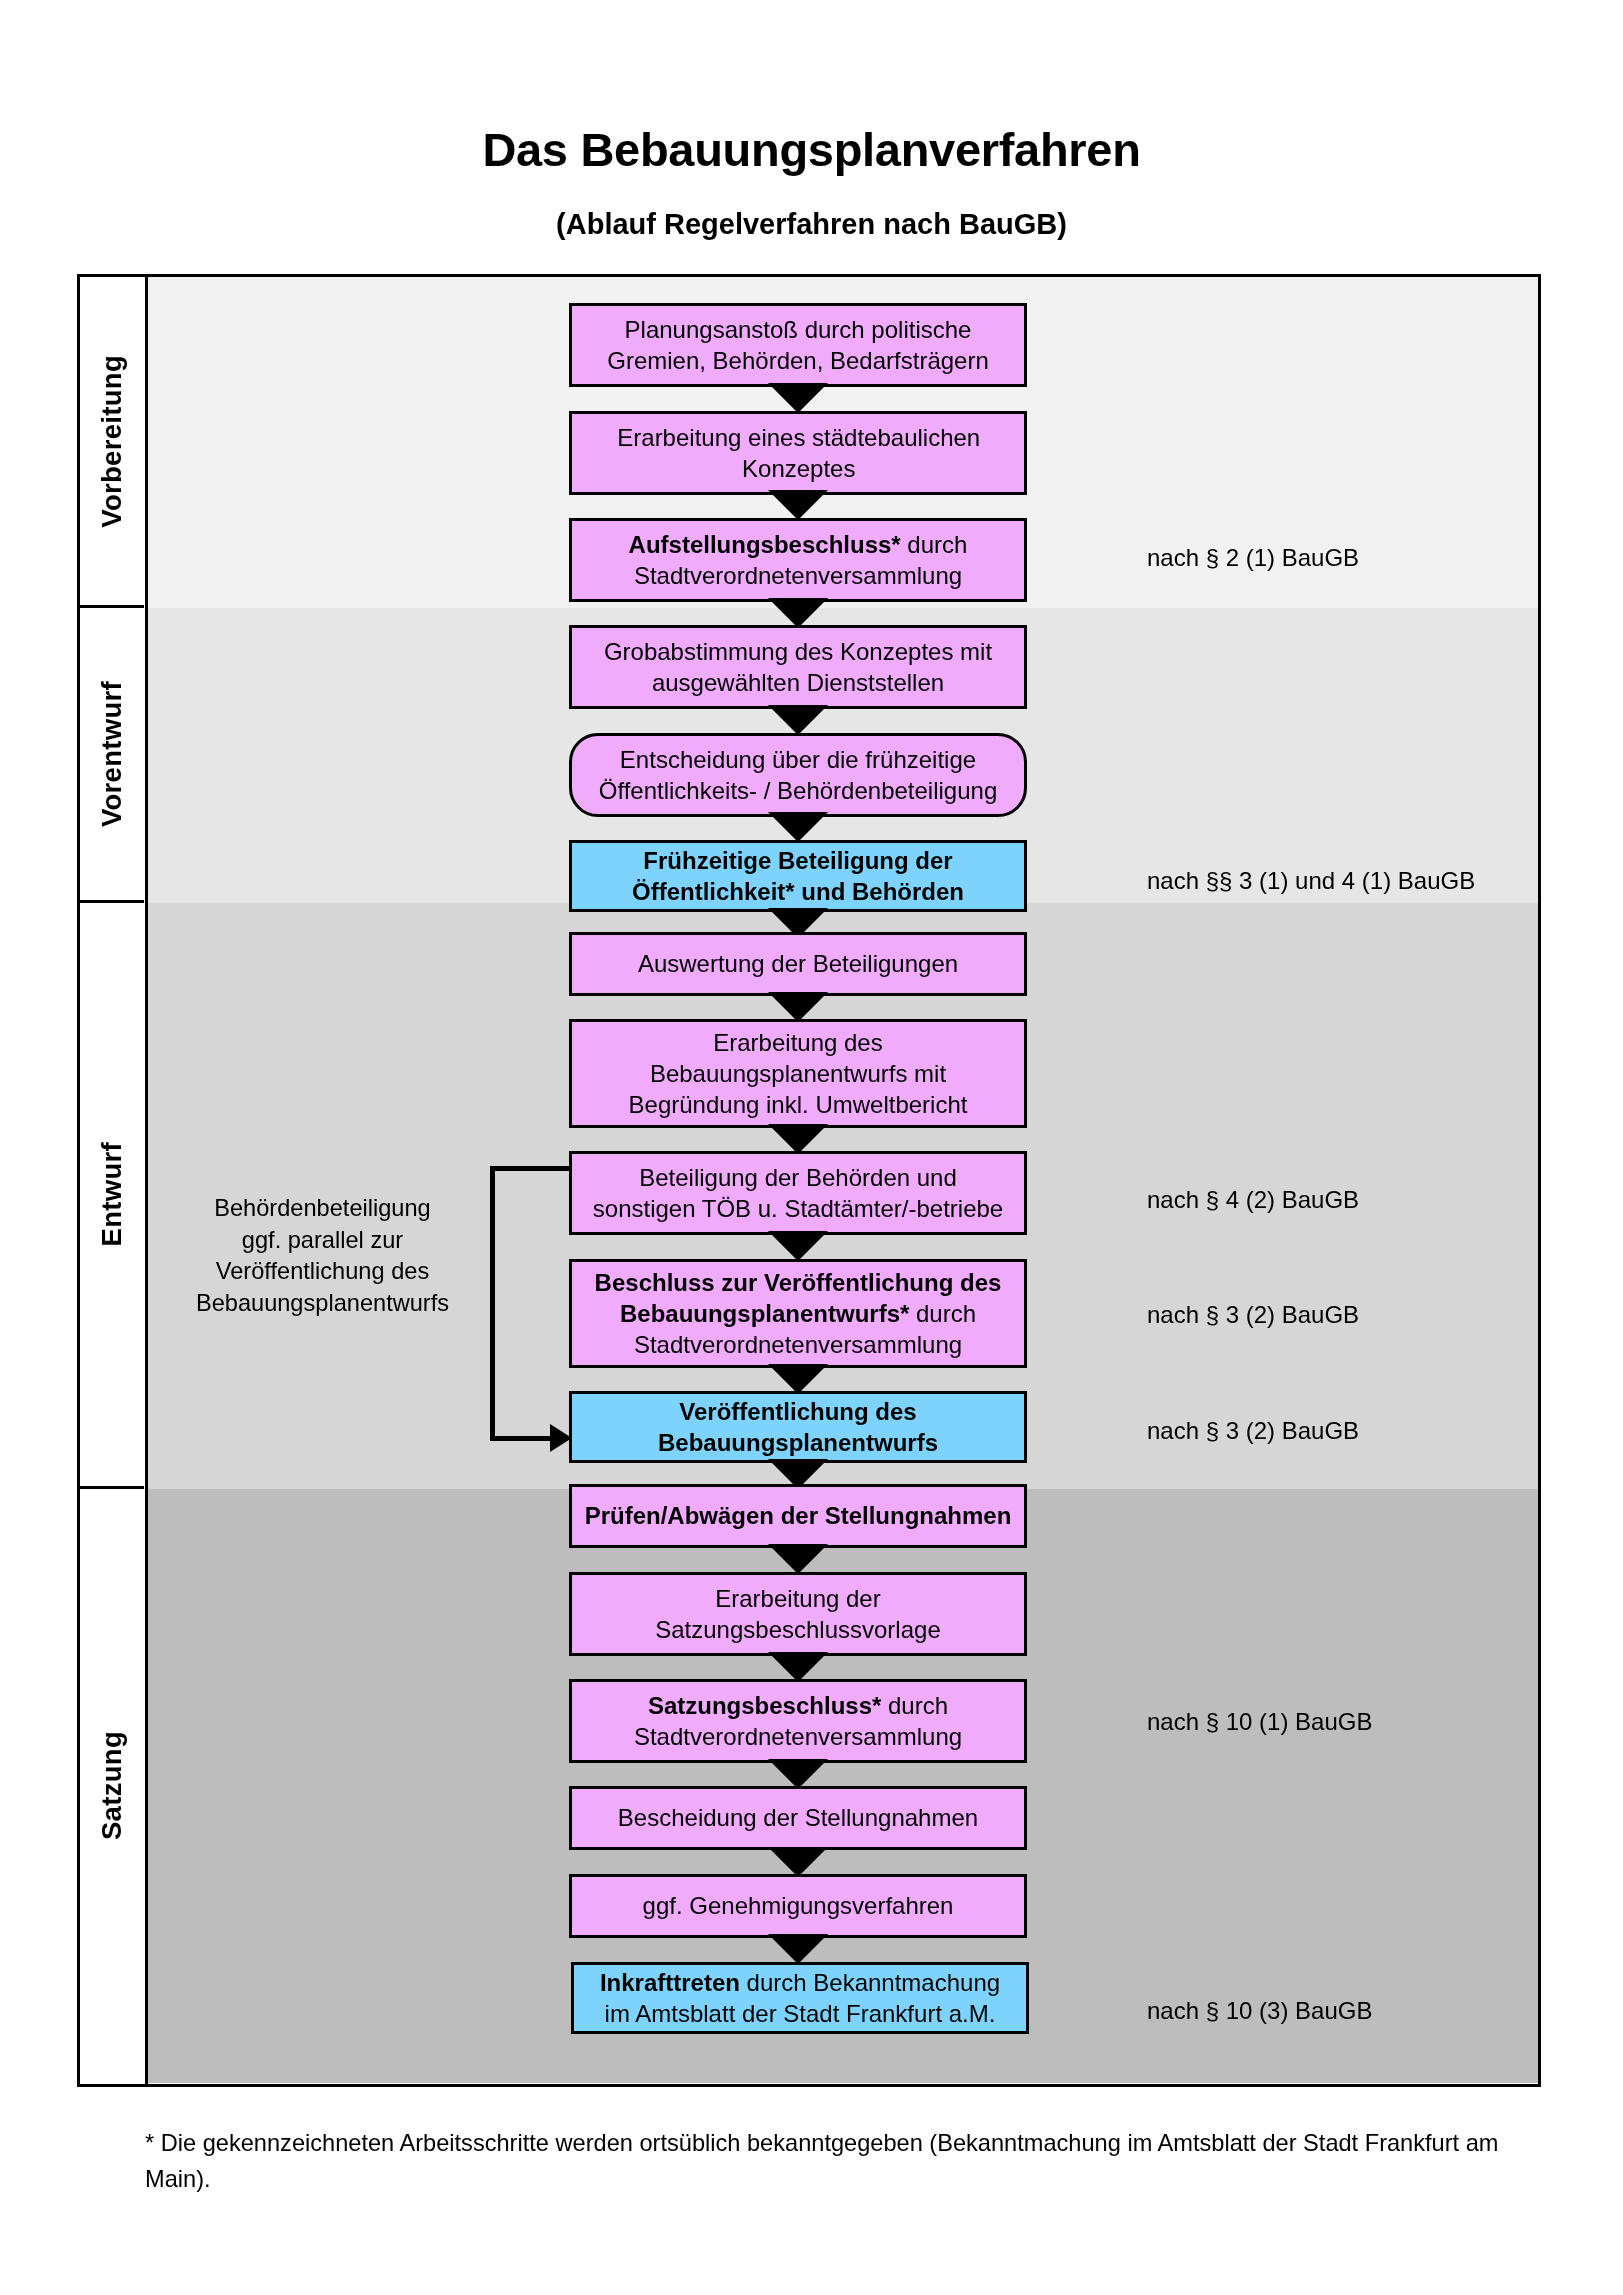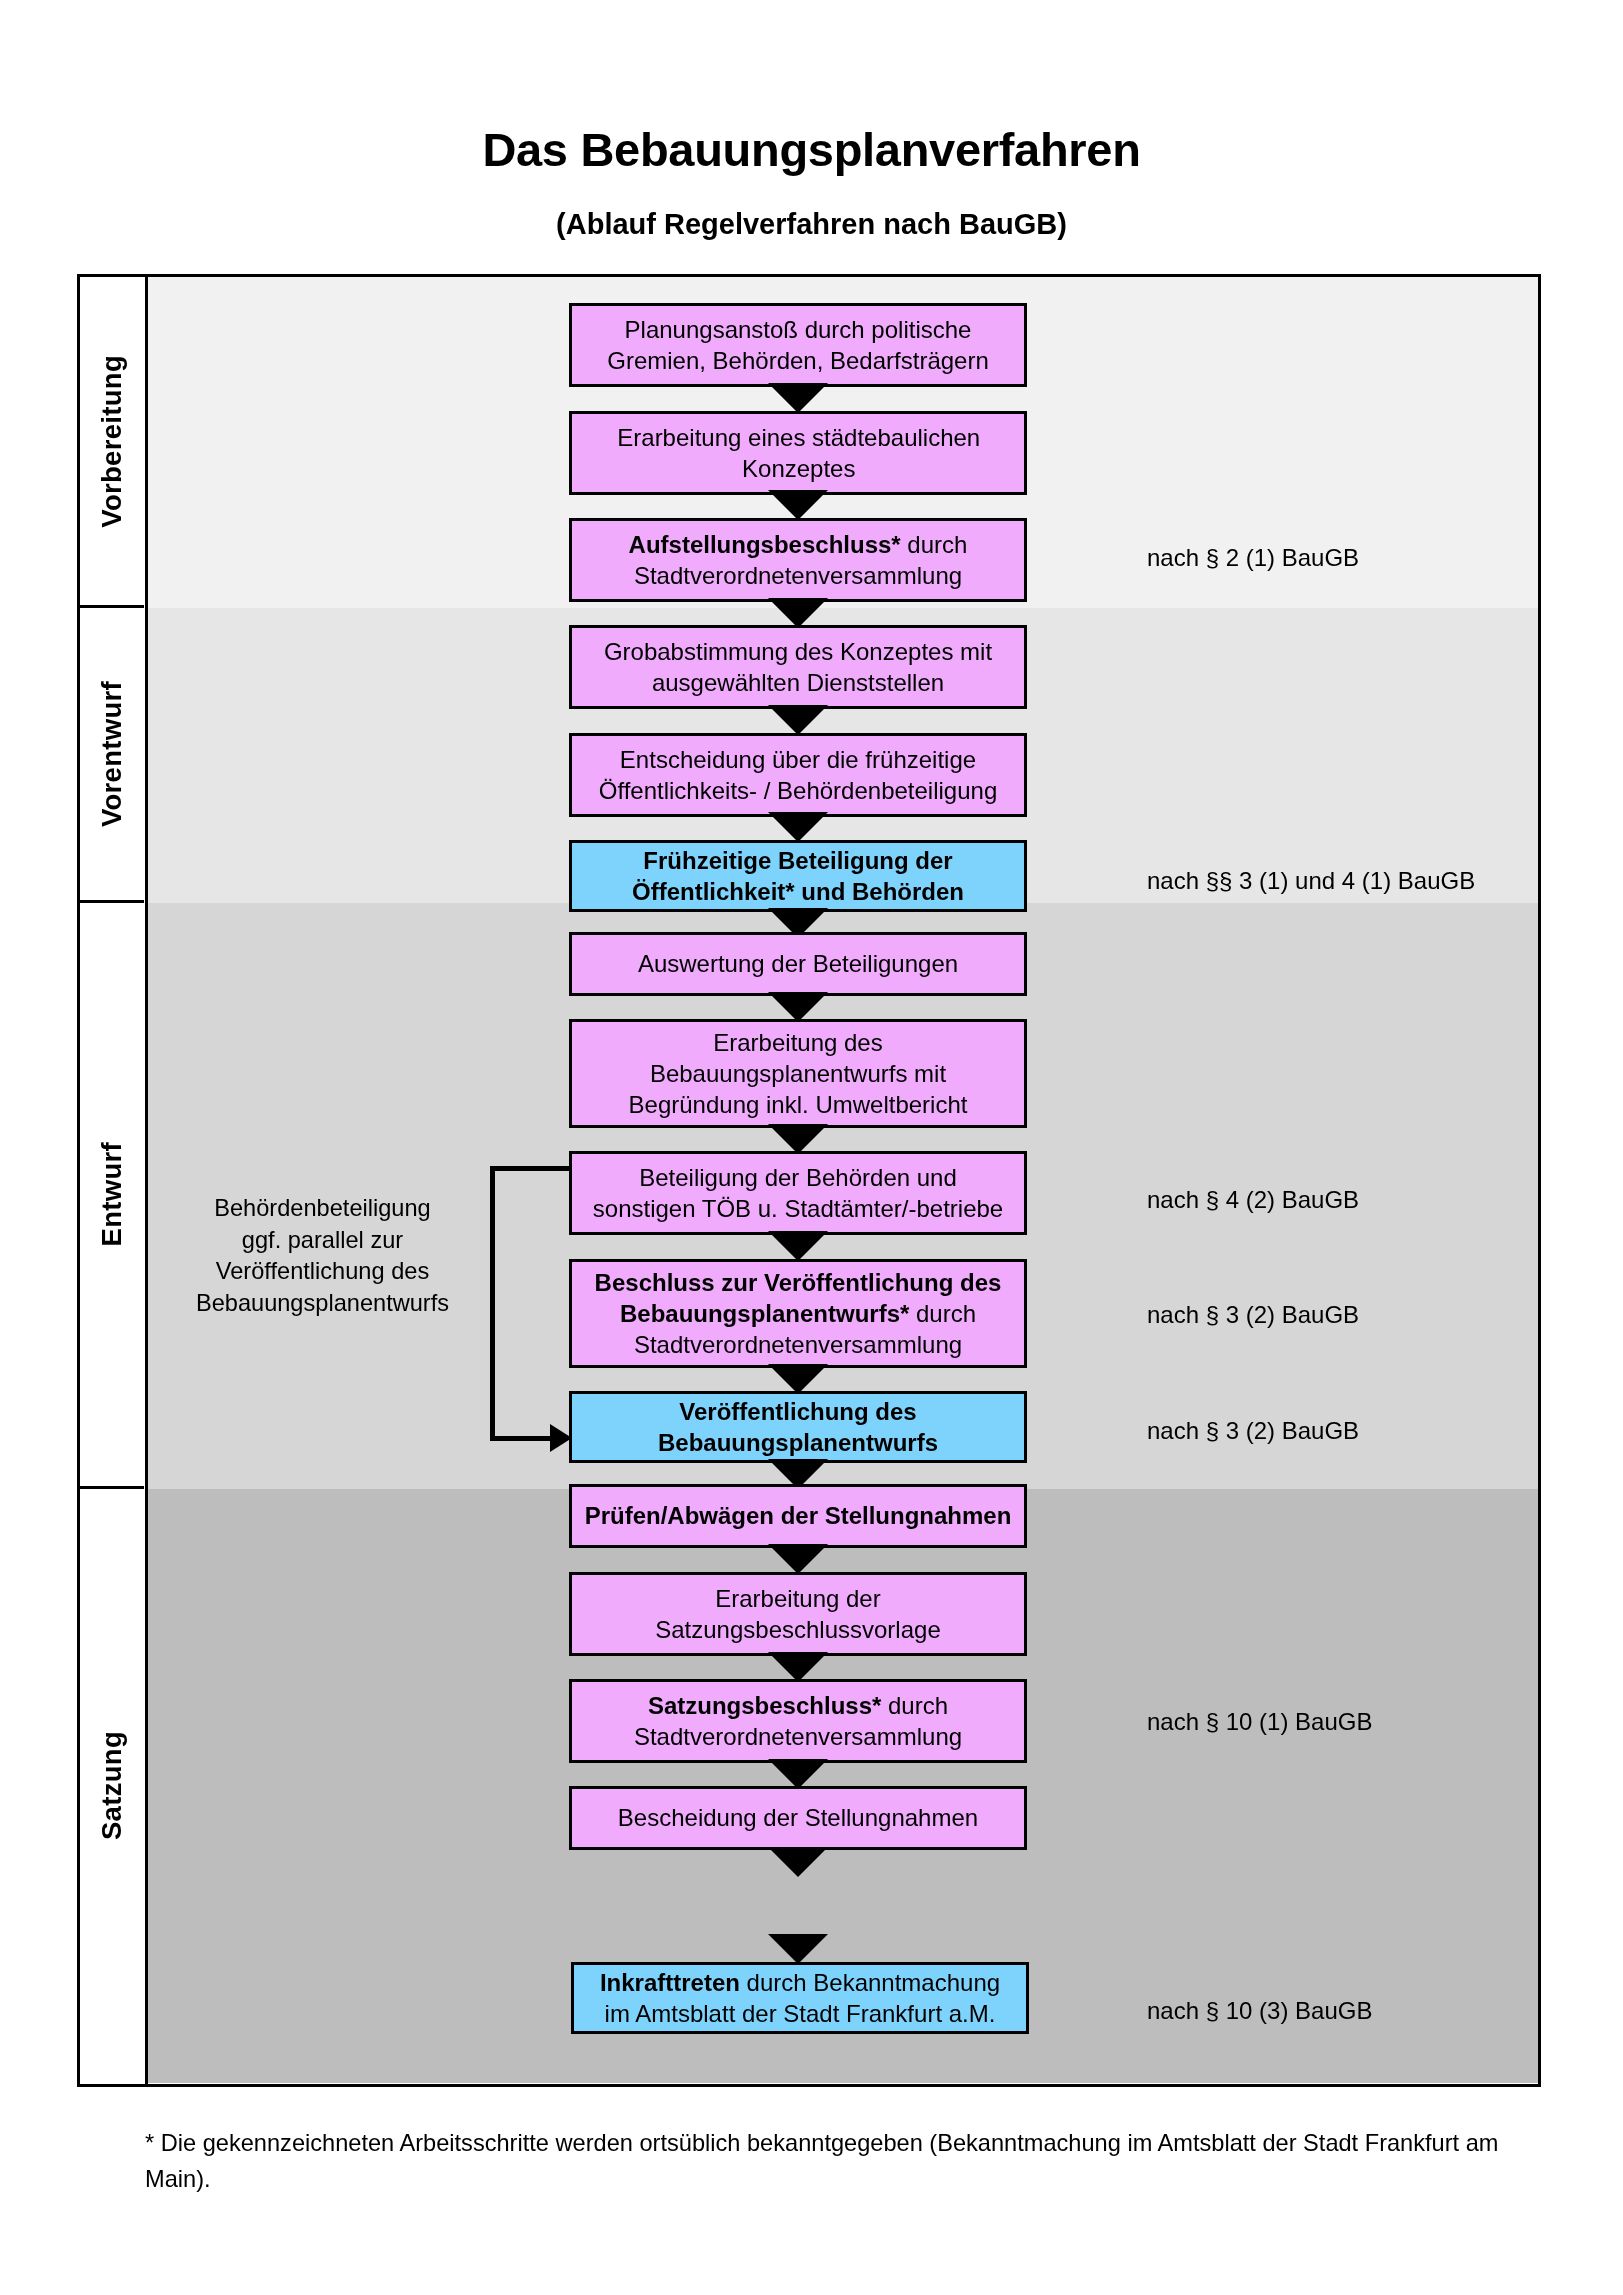--- a/index.html
+++ b/index.html
@@ -203,21 +203,21 @@
   <div class="arrow" style="left:688px;top:321px;"></div>
 
   <div class="node" style="left:489px;top:348px;width:458px;height:84px;">
     <div>
       <span>Grobabstimmung des Konzeptes mit</span><br>
       <span>ausgewählten Dienststellen</span>
     </div>
   </div>
   <div class="arrow" style="left:688px;top:428px;"></div>
 
-  <div class="node" style="left:489px;top:456px;width:458px;height:84px;">
+  <div class="node" style="left:489px;top:456px;width:458px;height:84px;border-radius:29px;">
     <div>
       <span>Entscheidung über die frühzeitige</span><br>
       <span>Öffentlichkeits- / Behördenbeteiligung</span>
     </div>
   </div>
   <div class="arrow" style="left:688px;top:535px;"></div>
 
   <div class="node blue" style="left:489px;top:563px;width:458px;height:72px;">
     <div>
       <b>Frühzeitige Beteiligung der</b><br>
@@ -295,20 +295,25 @@
   </div>
   <div class="arrow" style="left:688px;top:1482px;"></div>
 
   <div class="node" style="left:489px;top:1509px;width:458px;height:64px;">
     <div>
       <span>Bescheidung der Stellungnahmen</span>
     </div>
   </div>
   <div class="arrow" style="left:688px;top:1570px;"></div>
 
+  <div class="node" style="left:489px;top:1597px;width:458px;height:64px;">
+    <div>
+      <span>ggf. Genehmigungsverfahren</span>
+    </div>
+  </div>
   <div class="arrow" style="left:688px;top:1657px;"></div>
 
   <div class="node blue" style="left:491px;top:1685px;width:458px;height:72px;">
     <div>
       <b>Inkrafttreten</b><span> durch Bekanntmachung</span><br>
       <span>im Amtsblatt der Stadt Frankfurt a.M.</span>
     </div>
   </div>
 
   <div class="sidenote" style="left:92px;top:916px;">

